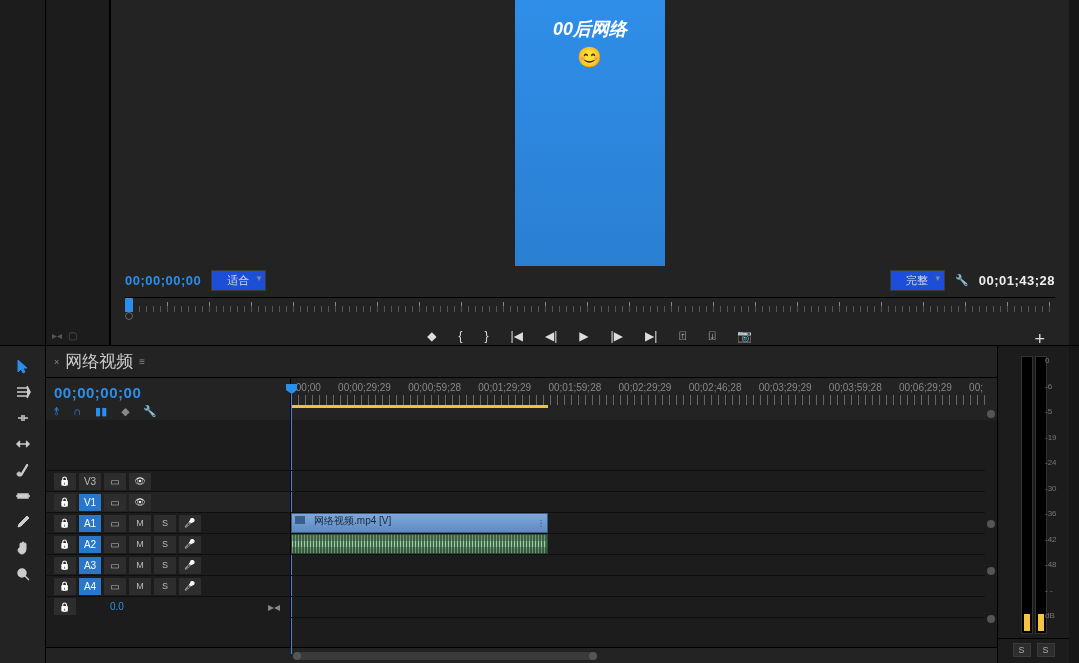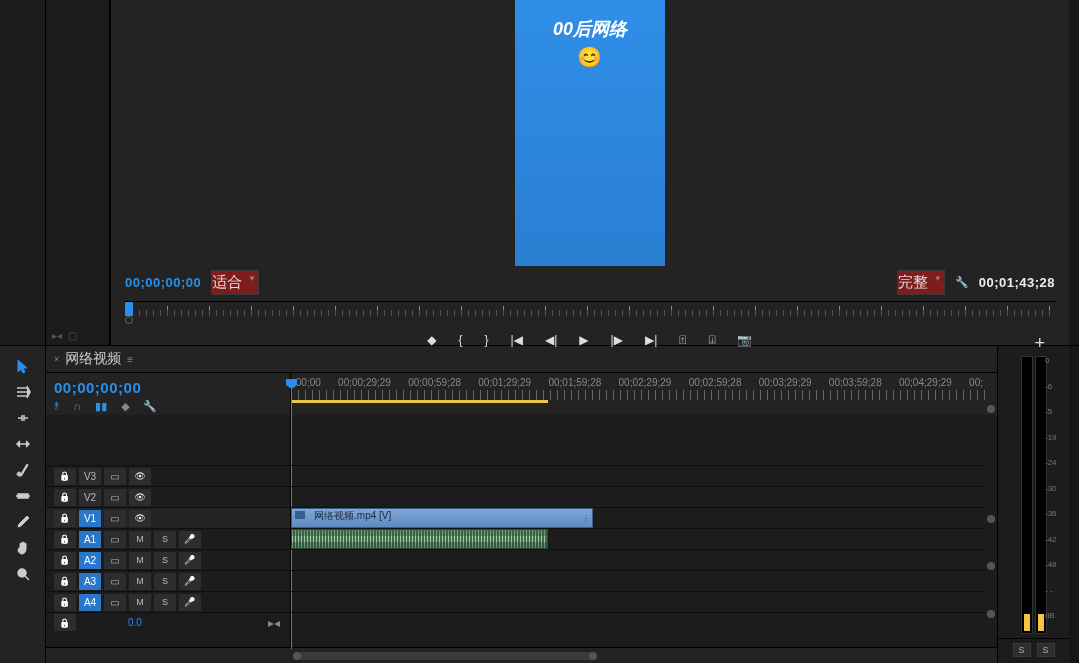--- a/index.html
+++ b/index.html
@@ -16,21 +16,21 @@
 .left-bottom-icons { padding: 4px 6px; display: flex; gap: 6px; color: #555; font-size: 10px; }
 
 .monitor-panel { flex: 1; background: #232323; display: flex; flex-direction: column; padding-top: 0; position: relative; }
 .canvas-area { flex: 1; display: flex; justify-content: center; align-items: flex-start; padding-top: 0; }
 .video-preview { width: 150px; height: 266px; background: linear-gradient(180deg,#2f8ee8 0%,#2a7fd2 100%); color: #fff; text-align: center; padding-top: 18px; font-weight: 800; font-size: 18px; line-height: 1.25; font-style: italic; }
 .emoji { font-size: 20px; font-style: normal; margin-top: 4px; }
 
 .monitor-controls { padding: 0 14px 6px; }
 .mc-top { display: flex; align-items: center; gap: 10px; padding: 4px 0; }
 .timecode { color: #2a8feb; font-weight: 600; font-size: 13px; letter-spacing: .5px; }
-.dropdown { background: #7f1d1d; border: 1px solid #3a3a3a; color: #ddd; padding: 2px 16px 2px 0; font-size: 15px; position: relative; }
+.dropdown { background: #1d4ed8; border: 1px solid #3a3a3a; color: #ddd; padding: 2px 16px 2px 15px; font-size: 11px; position: relative; }
 .dropdown::after { content: '▾'; position: absolute; right: 4px; font-size: 9px; color: #888; }
 .mc-top-right { margin-left: auto; display: flex; align-items: center; gap: 10px; }
 .wrench { color: #aaa; }
 .duration { color: #eee; font-size: 13px; font-weight: 600; letter-spacing: .5px; }
 
 .ruler { height: 26px; border-top: 1px solid #000; position: relative; margin-top: 2px; }
 .ruler-track { position: absolute; top: 4px; left: 0; right: 0; height: 10px; }
 .ruler-ticks { position: absolute; inset: 0; background:
   repeating-linear-gradient(90deg,#555 0 1px,transparent 1px 7px),
   repeating-linear-gradient(90deg,#888 0 1px,transparent 1px 42px); background-position: 0 4px, 0 0; background-size: 7px 6px, 42px 10px; background-repeat: repeat-x; }
@@ -44,21 +44,21 @@
 
 .lower-row { display: flex; flex: 1; border-top: 1px solid #000; min-height: 0; }
 .tool-col { width: 46px; background: #232323; border-right: 1px solid #000; display: flex; flex-direction: column; align-items: center; gap: 6px; padding-top: 10px; }
 .tool { width: 22px; height: 20px; display: flex; align-items: center; justify-content: center; color: #ccc; cursor: pointer; }
 .tool.active { color: #2a8feb; }
 .tool svg { width: 16px; height: 16px; fill: currentColor; stroke: currentColor; }
 
 .timeline-panel { flex: 1; background: #1c1c1c; display: flex; flex-direction: column; min-height: 0; }
 .tl-tab-bar { display: flex; align-items: center; padding: 4px 8px; background: #232323; border-bottom: 1px solid #000; gap: 6px; }
 .tab-x { color: #888; font-size: 9px; }
-.tab-name { color: #ccc; font-size: 14px; }
+.tab-name { color: #ccc; font-size: 17px; }
 .tab-menu { color: #888; font-size: 10px; }
 
 .tl-header { display: flex; background: #232323; }
 .tl-left { width: 245px; padding: 6px 8px 2px; border-right: 1px solid #000; }
 .tl-tc { color: #2a8feb; font-size: 15px; font-weight: 600; letter-spacing: .5px; }
 .tl-mini-icons { display: flex; gap: 14px; margin-top: 4px; color: #2a8feb; font-size: 11px; }
 .tl-mini-icons .grey { color: #888; }
 
 .tl-ruler { flex: 1; position: relative; padding-top: 6px; }
 .tl-ruler-labels { position: absolute; top: 4px; left: 0; right: 12px; height: 12px; display: flex; justify-content: space-between; font-size: 10px; color: #888; padding: 0 2px; }
@@ -74,28 +74,28 @@
 .track-row { display: flex; align-items: center; height: 21px; gap: 3px; padding-left: 8px; border-top: 1px solid #0f0f0f; }
 .track-row.v1 { background: #232323; }
 .track-btn { width: 22px; height: 17px; display: flex; align-items: center; justify-content: center; font-size: 9px; color: #bbb; background: #2d2d2d; cursor: pointer; }
 .track-btn.label { font-size: 10px; }
 .track-btn.active { background: #2a77c9; color: #fff; }
 .track-btn.lock::before { content: '🔒'; font-size: 9px; filter: grayscale(1) brightness(1.6); }
 .track-btn.eye::before { content: '👁'; font-size: 9px; filter: grayscale(1) brightness(1.6); }
 .track-btn.film::before { content: '▭'; font-size: 10px; }
 .track-btn.mic::before { content: '🎤'; font-size: 9px; filter: grayscale(1) brightness(1.6); }
 .seq-bottom { display: flex; align-items: center; height: 20px; padding-left: 8px; gap: 6px; border-top: 1px solid #0f0f0f; }
-.seq-00 { color: #2a8feb; font-size: 10px; margin-left: 46px; }
+.seq-00 { color: #2a8feb; font-size: 10px; margin-left: 28px; }
 .seq-link { color: #888; font-size: 12px; margin-left: auto; margin-right: 10px; }
 
 .track-lanes { flex: 1; position: relative; }
 .lane { position: absolute; left: 0; right: 12px; height: 21px; border-top: 1px solid #0f0f0f; }
 .lane-v3 { top: 50px; } .lane-v2 { top: 71px; } .lane-v1 { top: 92px; }
 .lane-a1 { top: 113px; } .lane-a2 { top: 134px; } .lane-a3 { top: 155px; } .lane-a4 { top: 176px; } .lane-blank { top: 197px; }
-.clip-video { position: absolute; top: 93px; left: 0; width: 302px; height: 20px; background: linear-gradient(180deg,#7fa8d8,#5e8bc1); border: 1px solid #3b5d86; }
+.clip-video { position: absolute; top: 93px; left: 0; width: 257px; height: 20px; background: linear-gradient(180deg,#7fa8d8,#5e8bc1); border: 1px solid #3b5d86; }
 .clip-video .clip-label { padding: 0 4px; font-size: 10px; color: #1c2940; display: inline-block; }
 .clip-video .clip-icon { display: inline-block; width: 10px; height: 8px; background: #3a5e8e; margin: 2px 2px 0 3px; }
 .clip-video .handle { position: absolute; right: 2px; top: 1px; width: 8px; height: 17px; display:flex;align-items:center;justify-content:center;color:#2c4668;font-size:8px; }
 .clip-audio { position: absolute; top: 114px; left: 0; width: 257px; height: 20px; background: linear-gradient(180deg,#4a7a52,#3a6444); border: 1px solid #2a4a32; overflow: hidden; }
 .wave { position: absolute; inset: 0; background: repeating-linear-gradient(90deg, rgba(190,230,200,.9) 0 1px, transparent 1px 3px); opacity: .85; }
 .wave::after { content:''; position:absolute; inset:0; background: linear-gradient(180deg, rgba(40,60,44,.4) 0 35%, transparent 35% 65%, rgba(40,60,44,.4) 65%); }
 .tl-side-dot { position:absolute; right:2px; width:8px; height:8px; border-radius:50%; background:#555; }
 
 .tl-hscroll { height: 16px; background: #232323; display: flex; align-items: center; padding-left: 245px; border-top: 1px solid #000; }
 .tl-hscroll .bar { height: 8px; width: 300px; background: #3a3a3a; border-radius: 4px; margin-left: 4px; position: relative; }
@@ -241,44 +241,38 @@
           </div>
         </div>
         <div class="tl-ruler">
           <div class="tl-ruler-labels">
             <span>;00;00</span>
               <span>00;00;29;29</span>
               <span>00;00;59;28</span>
               <span>00;01;29;29</span>
               <span>00;01;59;28</span>
               <span>00;02;29;29</span>
-              <span>00;02;59;28</span>
+              <span>00;02;46;28</span>
               <span>00;03;29;29</span>
               <span>00;03;59;28</span>
-              <span>00;04;29;29</span>
+              <span>00;06;29;29</span>
               <span>00;</span>
           </div>
           <div class="tl-ruler-ticks"></div>
           <div class="yellow-region"></div>
           <div class="tl-playhead"></div>
           <div class="tl-scroll-dot"></div>
         </div>
       </div>
 
       <div class="tl-body">
         <div class="track-headers">
           <div class="track-row">
             <span class="track-btn lock"></span>
             <span class="track-btn label">V3</span>
-            <span class="track-btn film"></span>
-            <span class="track-btn eye"></span>
-          </div>
-          <div class="track-row">
-            <span class="track-btn lock"></span>
-            <span class="track-btn label">V2</span>
             <span class="track-btn film"></span>
             <span class="track-btn eye"></span>
           </div>
           <div class="track-row v1">
             <span class="track-btn lock"></span>
             <span class="track-btn label active">V1</span>
             <span class="track-btn film"></span>
             <span class="track-btn eye"></span>
           </div>
           <div class="track-row">

